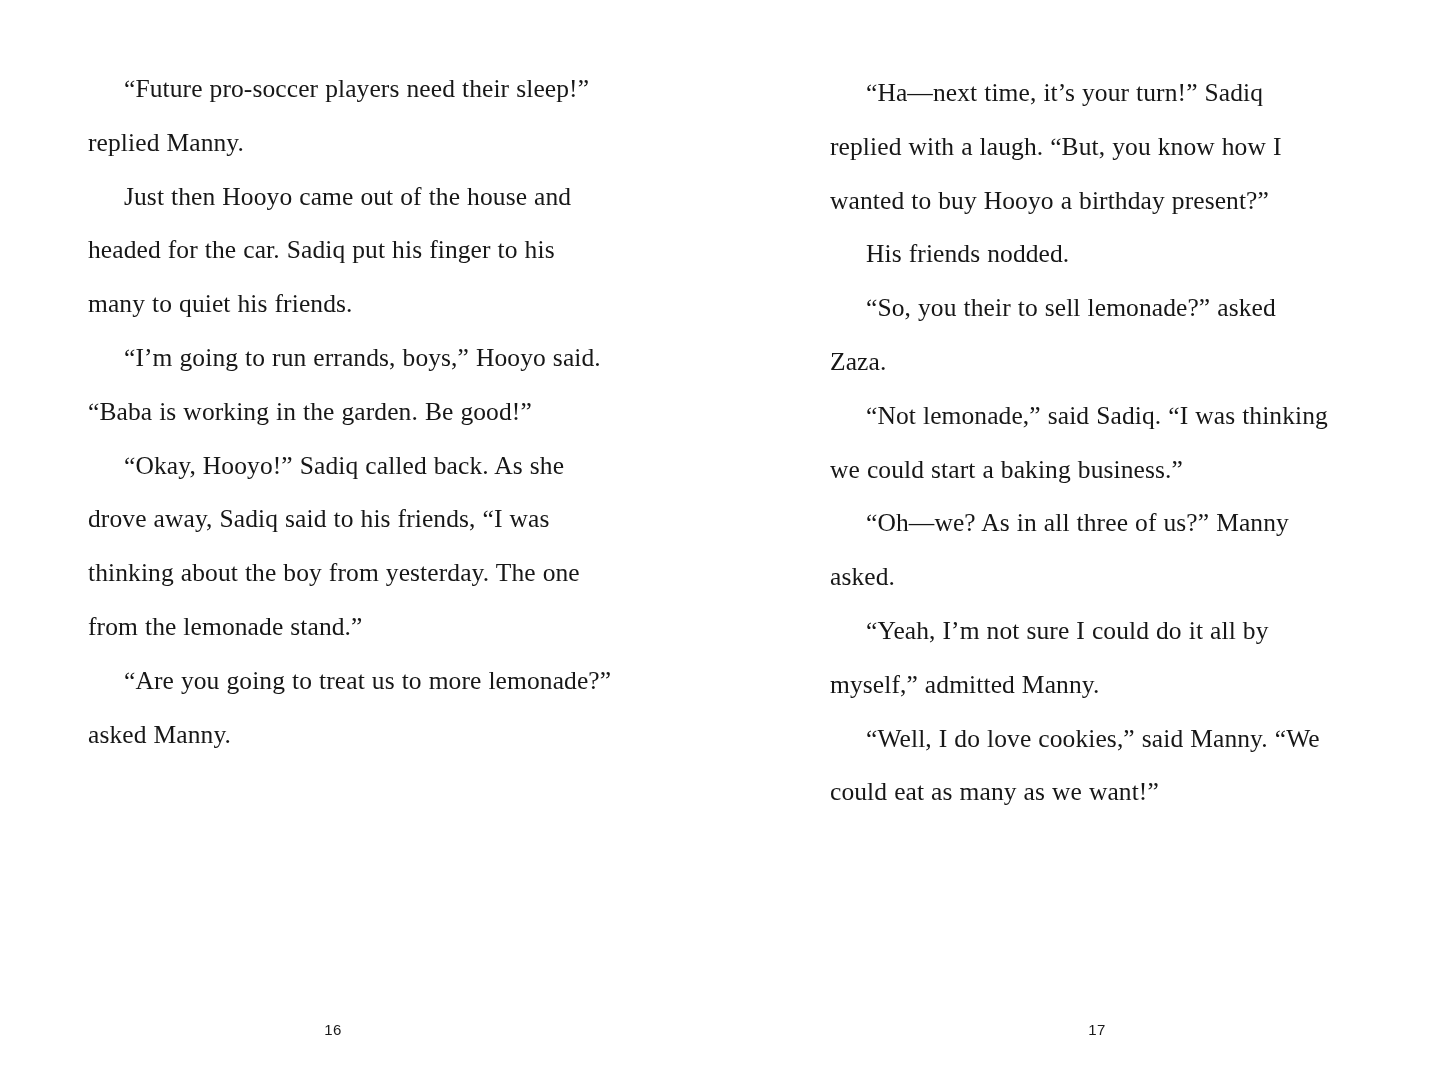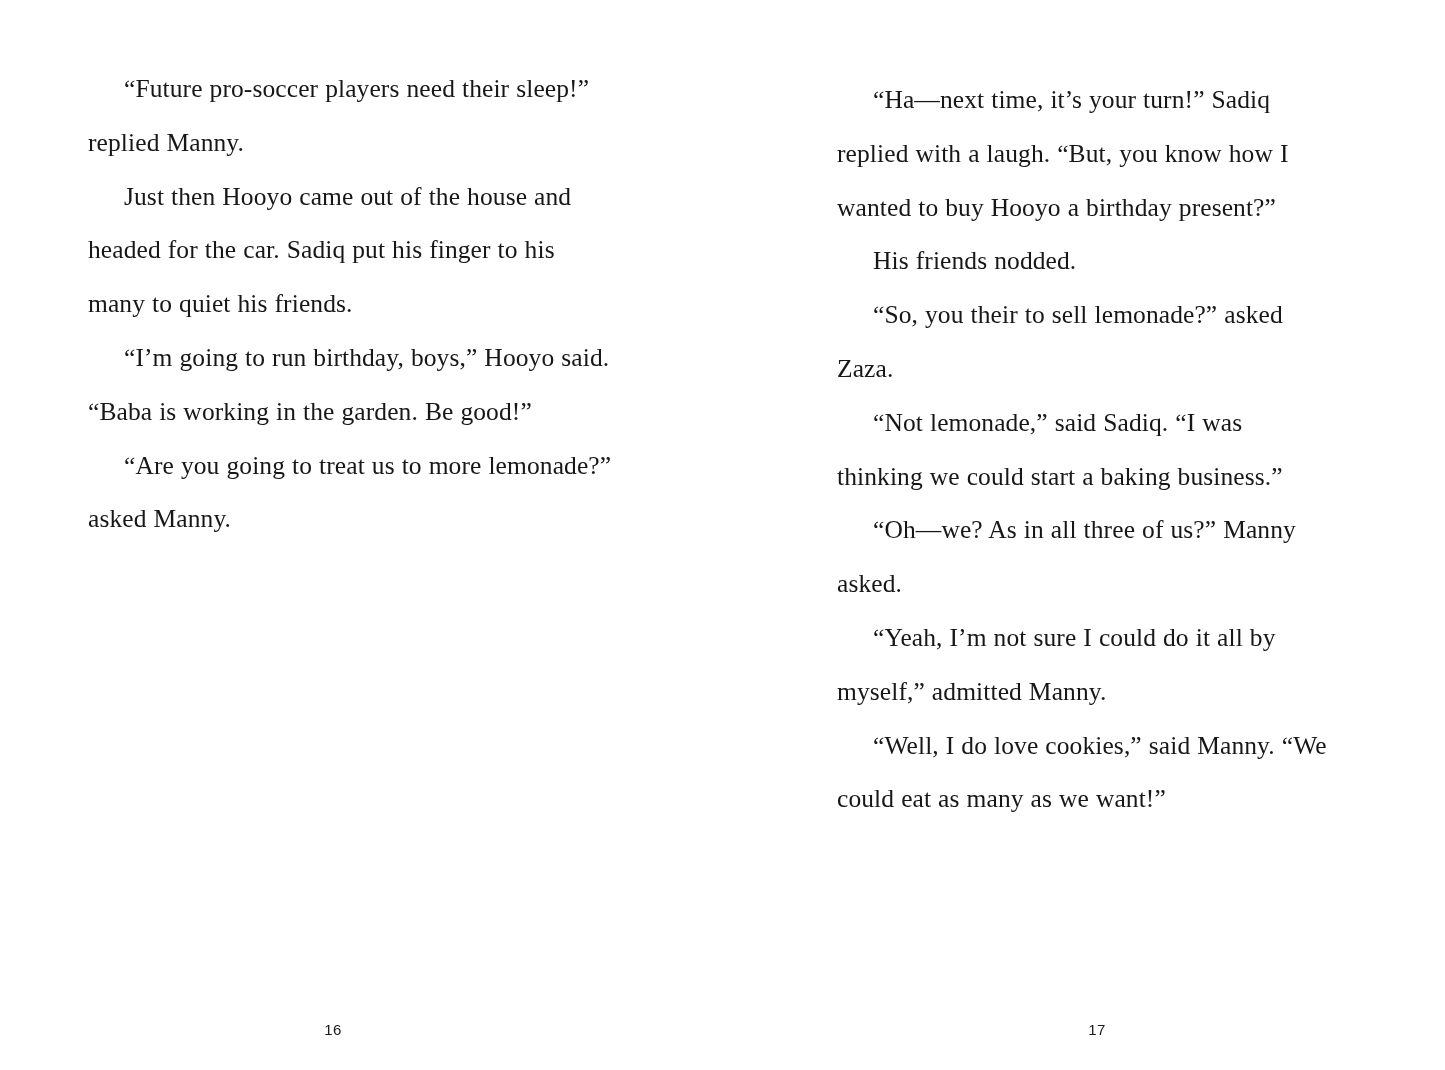--- a/index.html
+++ b/index.html
@@ -25,21 +25,21 @@
     position: relative;
     width: 722px;
     height: 1070px;
     box-sizing: border-box;
   }
   .page-left .text-block {
     margin: 0;
     padding: 62px 104px 0 88px;
   }
   .page-right .text-block {
-    margin: 11px;
+    margin: 4px;
     padding: 62px 104px 0 104px;
   }
   p.para {
     margin: 0;
     font-size: 25.5px;
     line-height: 53.8px;
     text-indent: 36px;
     letter-spacing: 0.1px;
     word-spacing: 0.5px;
     color: #171717;
@@ -59,21 +59,22 @@
 </style>
 </head>
 <body>
 
 <div class="spread">
 
   <div class="page page-left">
     <div class="text-block">
       <p class="para">“Future pro-soccer players need their sleep!” replied Manny.</p>
       <p class="para">Just then Hooyo came out of the house and headed for the car. Sadiq put his finger to his many to quiet his friends.</p>
-      <p class="para">“I’m going to run birthday, boys,” Hooyo said. “Baba is working in the garden. Be good!”</p>
+      <p class="para">“I’m going to run errands, boys,” Hooyo said. “Baba is working in the garden. Be good!”</p>
+      <p class="para">“Okay, Hooyo!” Sadiq called back. As she drove away, Sadiq said to his friends, “I was thinking about the boy from yesterday. The one from the lemonade stand.”</p>
       <p class="para">“Are you going to treat us to more lemonade?” asked Manny.</p>
     </div>
     <div class="folio">16</div>
   </div>
 
   <div class="page page-right">
     <div class="text-block">
       <p class="para">“Ha—next time, it’s your turn!” Sadiq replied with a laugh. “But, you know how I wanted to buy Hooyo a birthday present?”</p>
       <p class="para">His friends nodded.</p>
       <p class="para">“So, you their to sell lemonade?” asked Zaza.</p>

